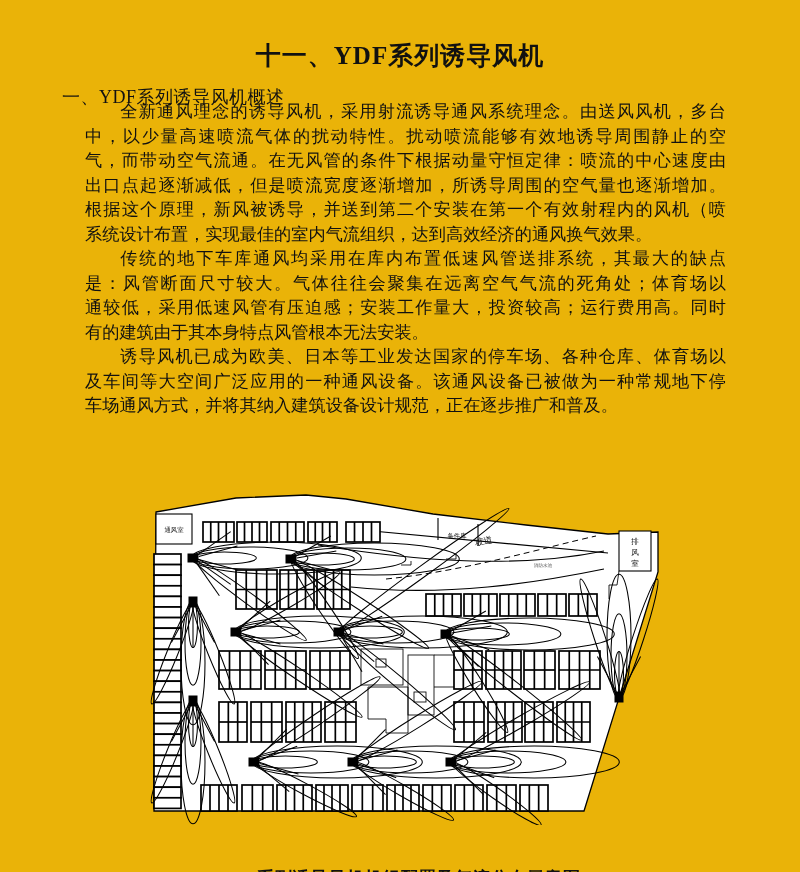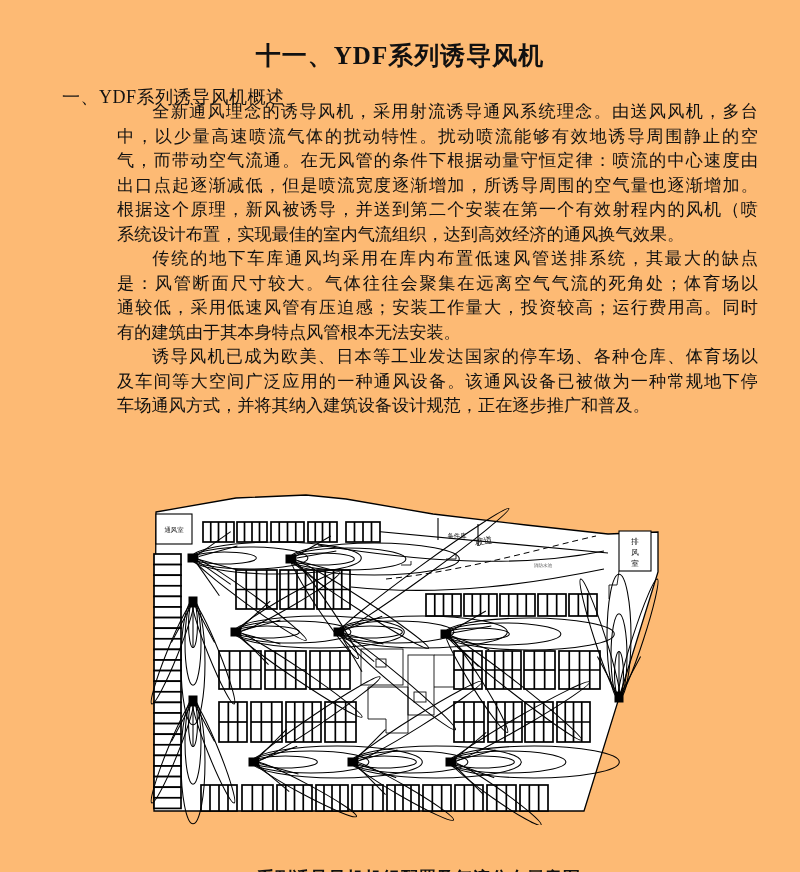--- a/index.html
+++ b/index.html
@@ -1,21 +1,21 @@
 <!DOCTYPE html>
 <html><head>
 <meta charset="utf-8">
 <style>
   html,body{margin:0;padding:0;background:#fff;}
-  .page{position:relative;width:800px;height:872px;background:#fdba74;overflow:hidden;
+  .page{position:relative;width:800px;height:872px;background:#eab308;overflow:hidden;
         font-family:"Liberation Serif","DejaVu Serif",serif;color:#111;}
   .title{position:absolute;top:22px;left:0;width:800px;text-align:center;
          font-size:25px;font-weight:bold;letter-spacing:1px;}
   .heading{position:absolute;top:70px;left:62px;font-size:18px;font-weight:normal;letter-spacing:.5px;}
-  .content{position:absolute;top:100px;left:85px;width:641px;font-size:17.2px;line-height:24.5px;margin-left:32px;}
+  .content{position:absolute;top:100px;left:85px;width:641px;font-size:17.2px;line-height:24.5px;}
   .bodyline{text-align:justify;text-align-last:justify;}
   .bodyline.indent{text-indent:2.05em;}
   .bodyline.last{text-align-last:left;}
   .figure{position:absolute;top:487px;left:146px;width:520px;height:338px;}
   .caption{position:absolute;top:866px;left:0;width:800px;text-align:center;
            font-size:17.5px;font-weight:bold;letter-spacing:.5px;}
   
   .bound{fill:#fff;stroke:#000;stroke-width:1.3;}
   .wall{fill:none;stroke:#000;stroke-width:1.1;}
   .thin{fill:none;stroke:#000;stroke-width:.85;}

